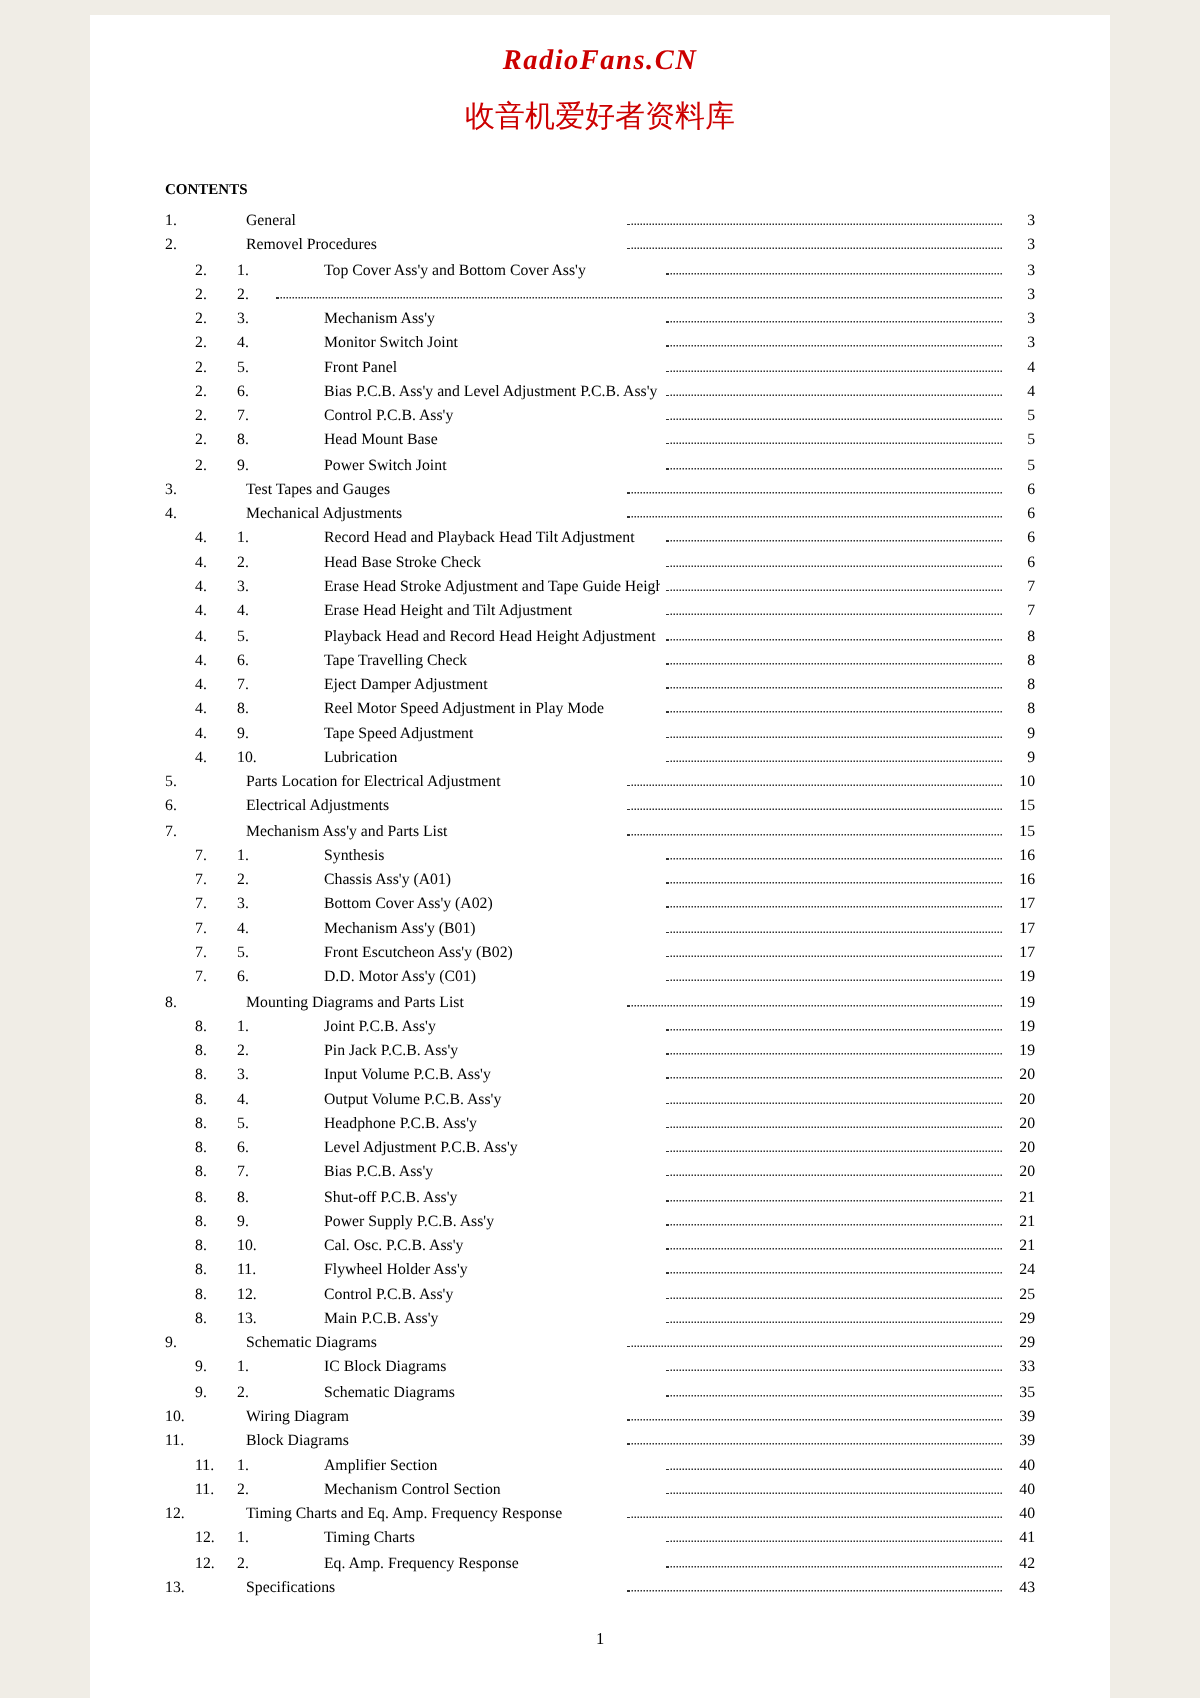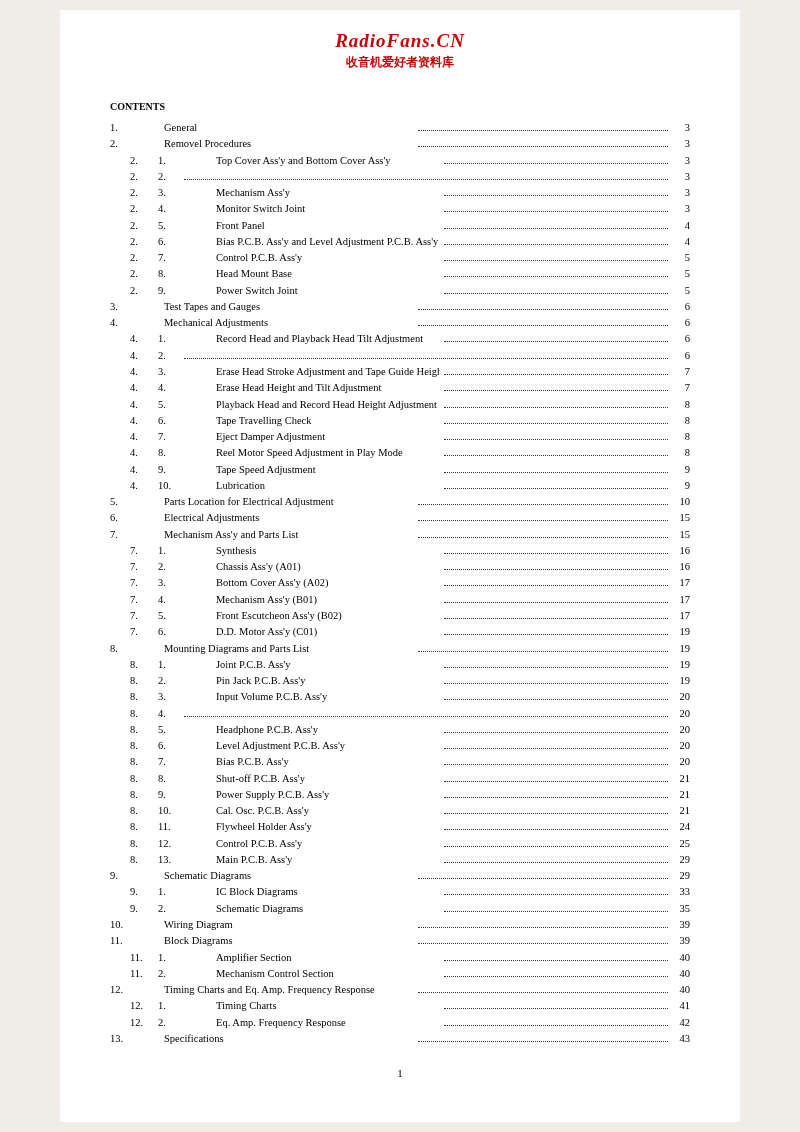--- a/index.html
+++ b/index.html
@@ -24,24 +24,24 @@
       margin-bottom: 30px;
     }
     .header-title {
       font-size: 19px;
       font-weight: bold;
       font-style: italic;
       color: #cc0000;
       letter-spacing: 1px;
     }
     .header-subtitle {
-      font-size: 12px;
-      font-weight: bold;
+      font-size: 20px;
+      font-weight: normal;
       color: #cc0000;
-      margin-top: 2px;
+      margin-top: 12px;
     }
     .contents-header {
       font-size: 10px;
       font-weight: bold;
       margin-bottom: 8px;
     }
     .toc {
       font-size: 10.5px;
       line-height: 1.55;
     }
@@ -198,20 +198,21 @@
         <span class="toc-sub1">4.</span>
         <span class="toc-sub2">1.</span>
         <span class="toc-label">Record Head and Playback Head Tilt Adjustment</span>
         <span class="toc-dots"></span>
         <span class="toc-page">6</span>
       </div>
       <div class="toc-entry">
         <span style="min-width: 20px;"></span>
         <span class="toc-sub1">4.</span>
         <span class="toc-sub2">2.</span>
+        <span class="toc-label">Head Base Stroke Check</span>
         <span class="toc-dots"></span>
         <span class="toc-page">6</span>
       </div>
       <div class="toc-entry">
         <span style="min-width: 20px;"></span>
         <span class="toc-sub1">4.</span>
         <span class="toc-sub2">3.</span>
         <span class="toc-label">Erase Head Stroke Adjustment and Tape Guide Height Check</span>
         <span class="toc-dots"></span>
         <span class="toc-page">7</span>
@@ -365,20 +366,21 @@
         <span class="toc-sub1">8.</span>
         <span class="toc-sub2">3.</span>
         <span class="toc-label">Input Volume P.C.B. Ass'y</span>
         <span class="toc-dots"></span>
         <span class="toc-page">20</span>
       </div>
       <div class="toc-entry">
         <span style="min-width: 20px;"></span>
         <span class="toc-sub1">8.</span>
         <span class="toc-sub2">4.</span>
+        <span class="toc-label">Output Volume P.C.B. Ass'y</span>
         <span class="toc-dots"></span>
         <span class="toc-page">20</span>
       </div>
       <div class="toc-entry">
         <span style="min-width: 20px;"></span>
         <span class="toc-sub1">8.</span>
         <span class="toc-sub2">5.</span>
         <span class="toc-label">Headphone P.C.B. Ass'y</span>
         <span class="toc-dots"></span>
         <span class="toc-page">20</span>

